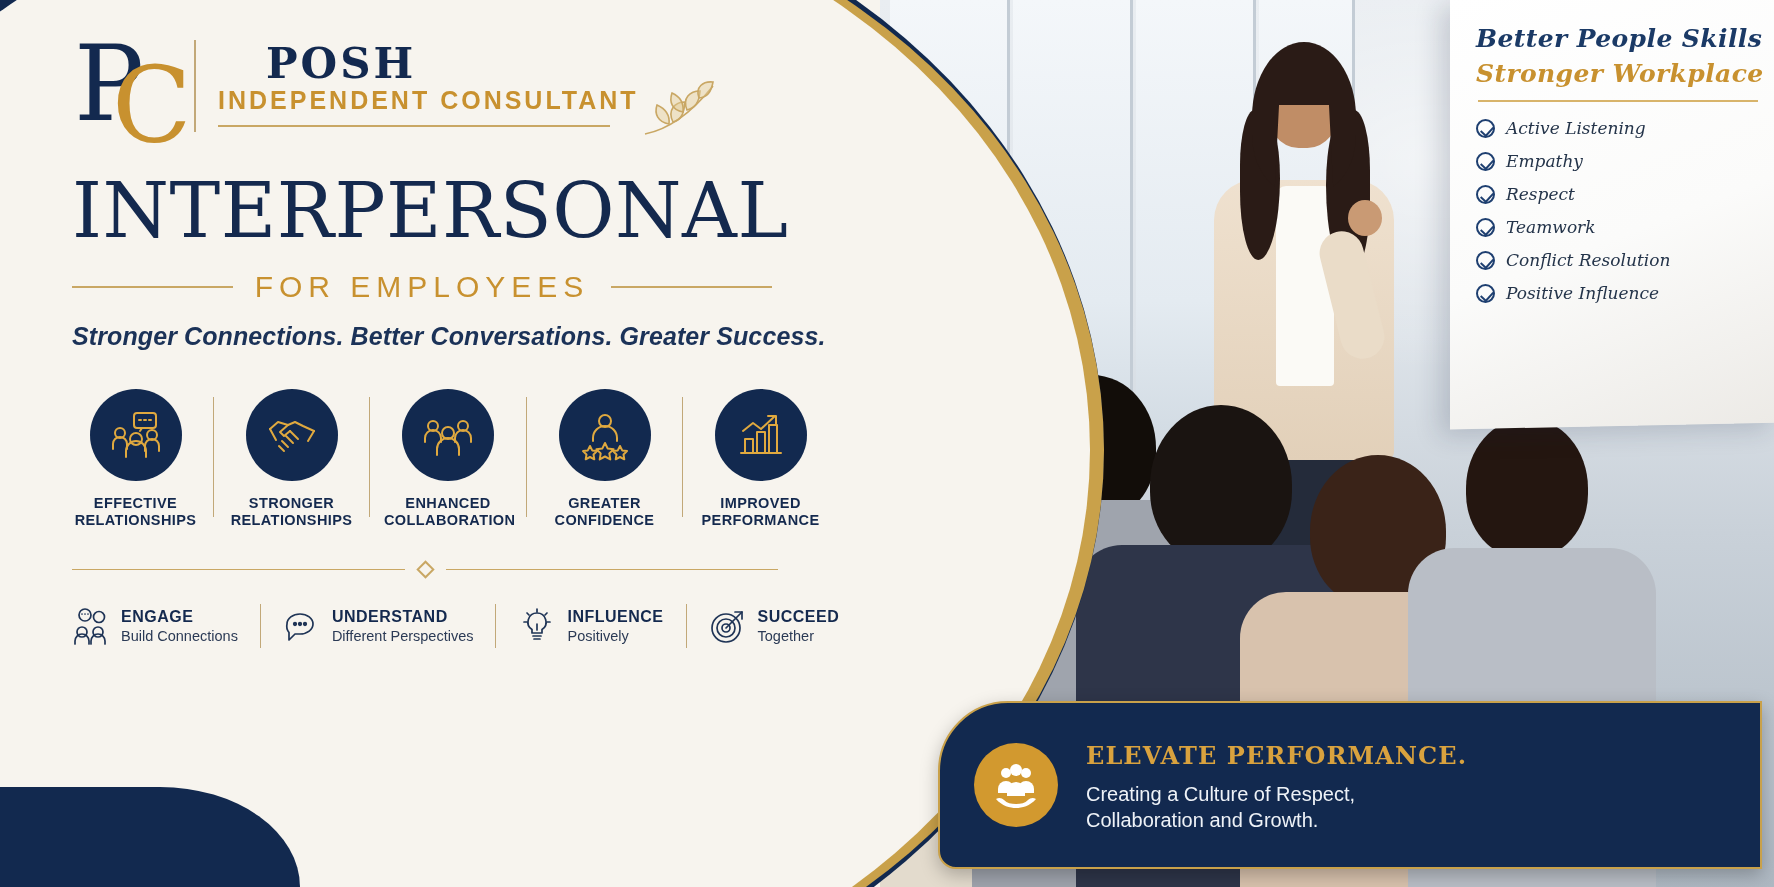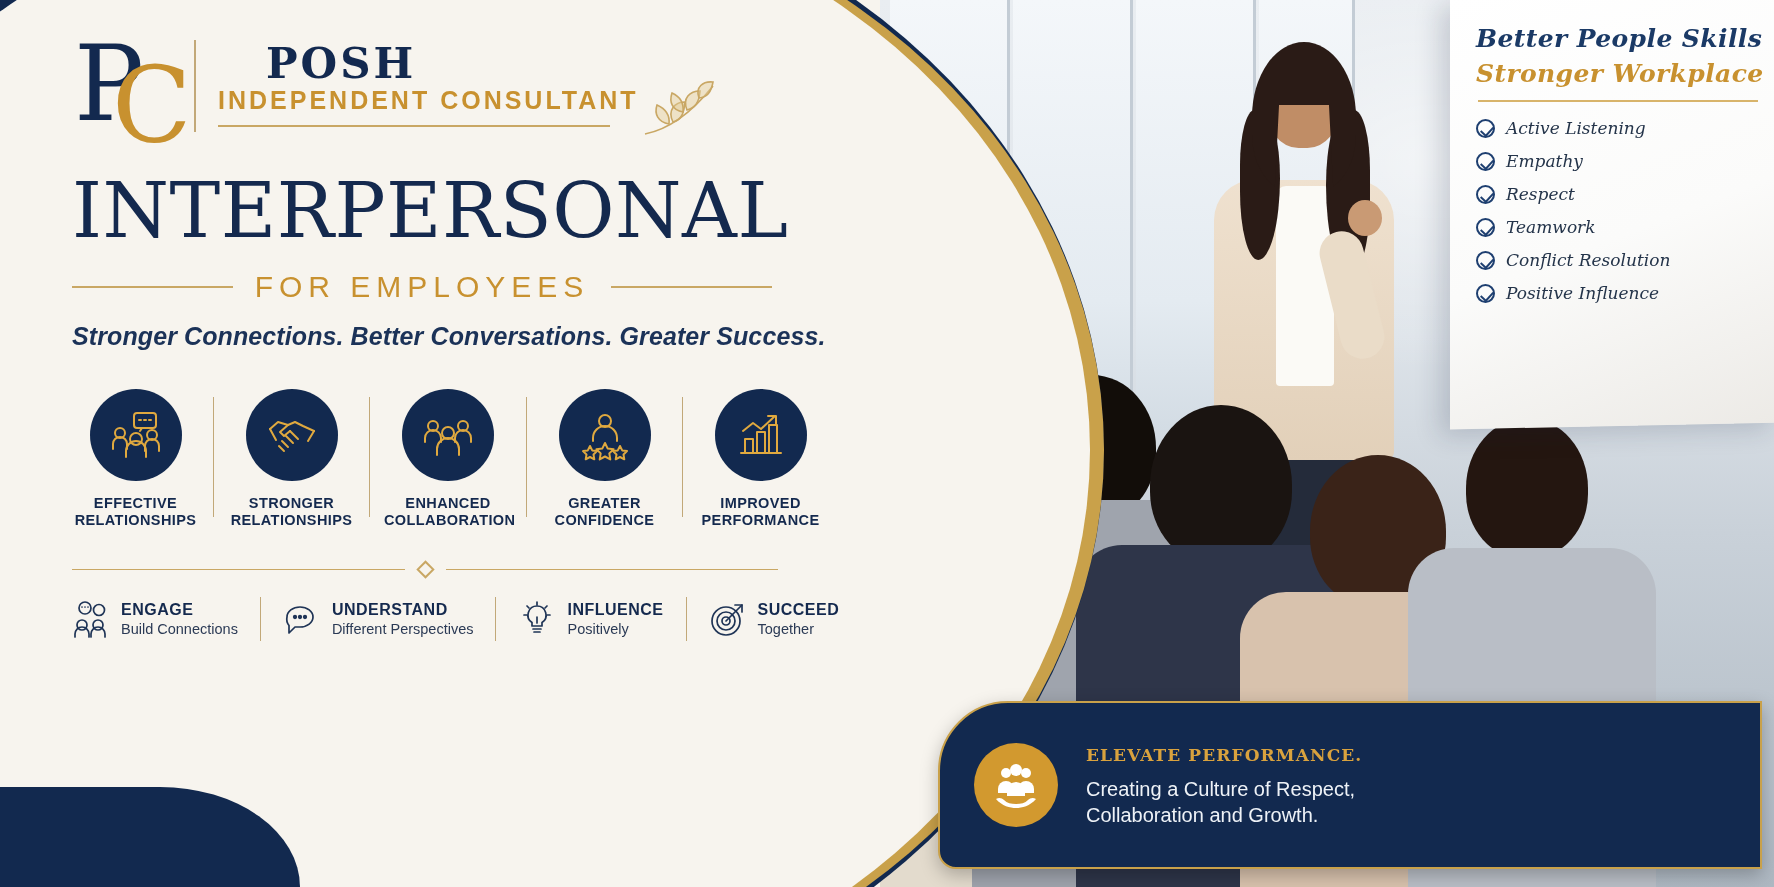--- a/index.html
+++ b/index.html
@@ -234,21 +234,21 @@
 
   
   .dia-row { display:flex; align-items:center; gap:14px; margin-top:34px; width:706px; }
   .dia-row .bar { height:1.5px; background:#c9a764; flex:1; }
   .dia {
     width:13px; height:13px; background:transparent;
     border:2px solid #c9a764; transform:rotate(45deg); flex:0 0 13px;
   }
 
   
-  .minis { display:flex; align-items:center; margin-top:21px; }
+  .minis { display:flex; align-items:center; margin-top:28px; }
   .mini { display:flex; align-items:center; gap:11px; }
   .mini svg { width:38px; height:38px; flex:0 0 38px; }
   .mini .mt1 { font-size:16px; font-weight:700; color:#14294e; letter-spacing:.5px; }
   .mini .mt2 { font-size:14.5px; color:#2b3a55; margin-top:2px; white-space:nowrap; }
   .msep { width:1px; height:44px; background:#c2a878; margin:0 22px; flex:0 0 1px; }
 
   
   .corner {
     position:absolute; left:0; bottom:0; width:300px; height:100px;
     background:#12294f;
@@ -273,21 +273,21 @@
     display:flex; align-items:center; justify-content:center;
     margin-right:28px;
   }
   .ribbon-icon svg { width:52px; height:52px; }
   .r1 {
     font-family:"DejaVu Serif", serif;
     font-size:27px; font-weight:700; color:#ffffff; letter-spacing:1.1px;
   }
   .r2 {
     font-family:"DejaVu Serif", serif;
-    font-size:17px; font-weight:700; color:#d9a23e; letter-spacing:1.1px;
+    font-size:24px; font-weight:700; color:#d9a23e; letter-spacing:1.1px;
     margin-top:3px;
   }
   .r3 {
     font-size:20px; color:#eef2f7; line-height:26px; margin-top:11px;
   }
 </style>
 </head>
 <body>
 
 <div id="poster">

